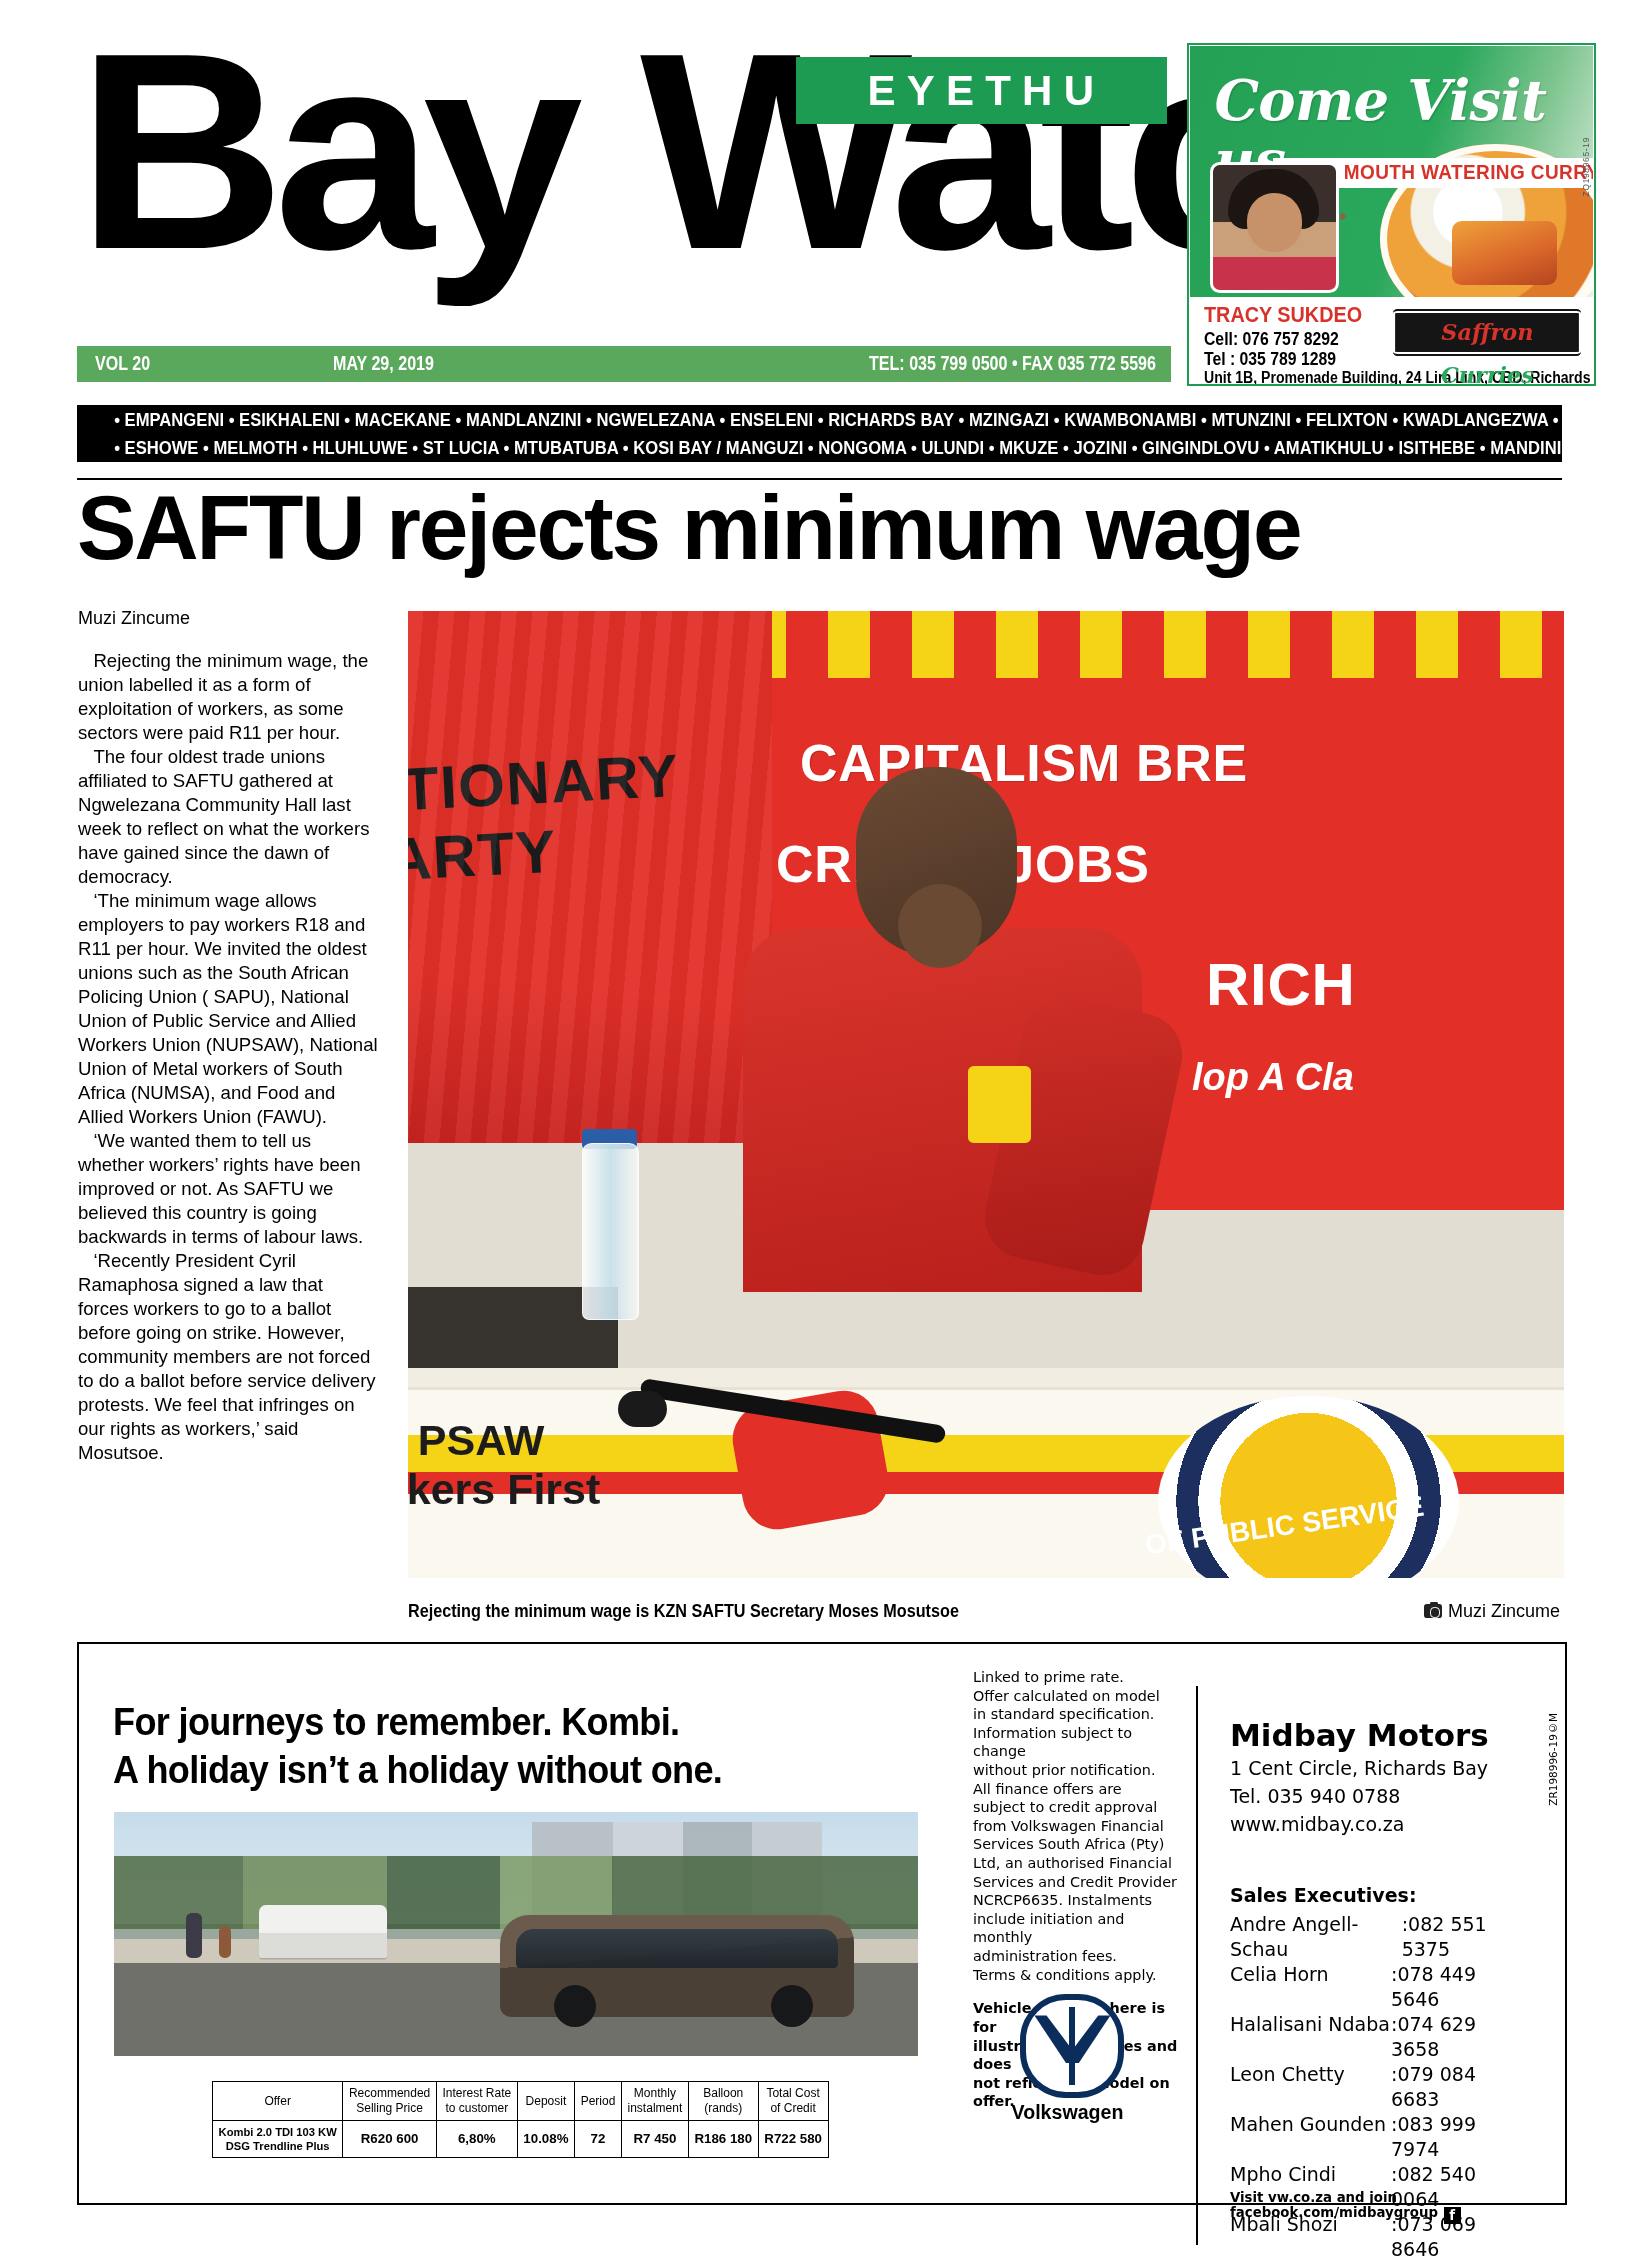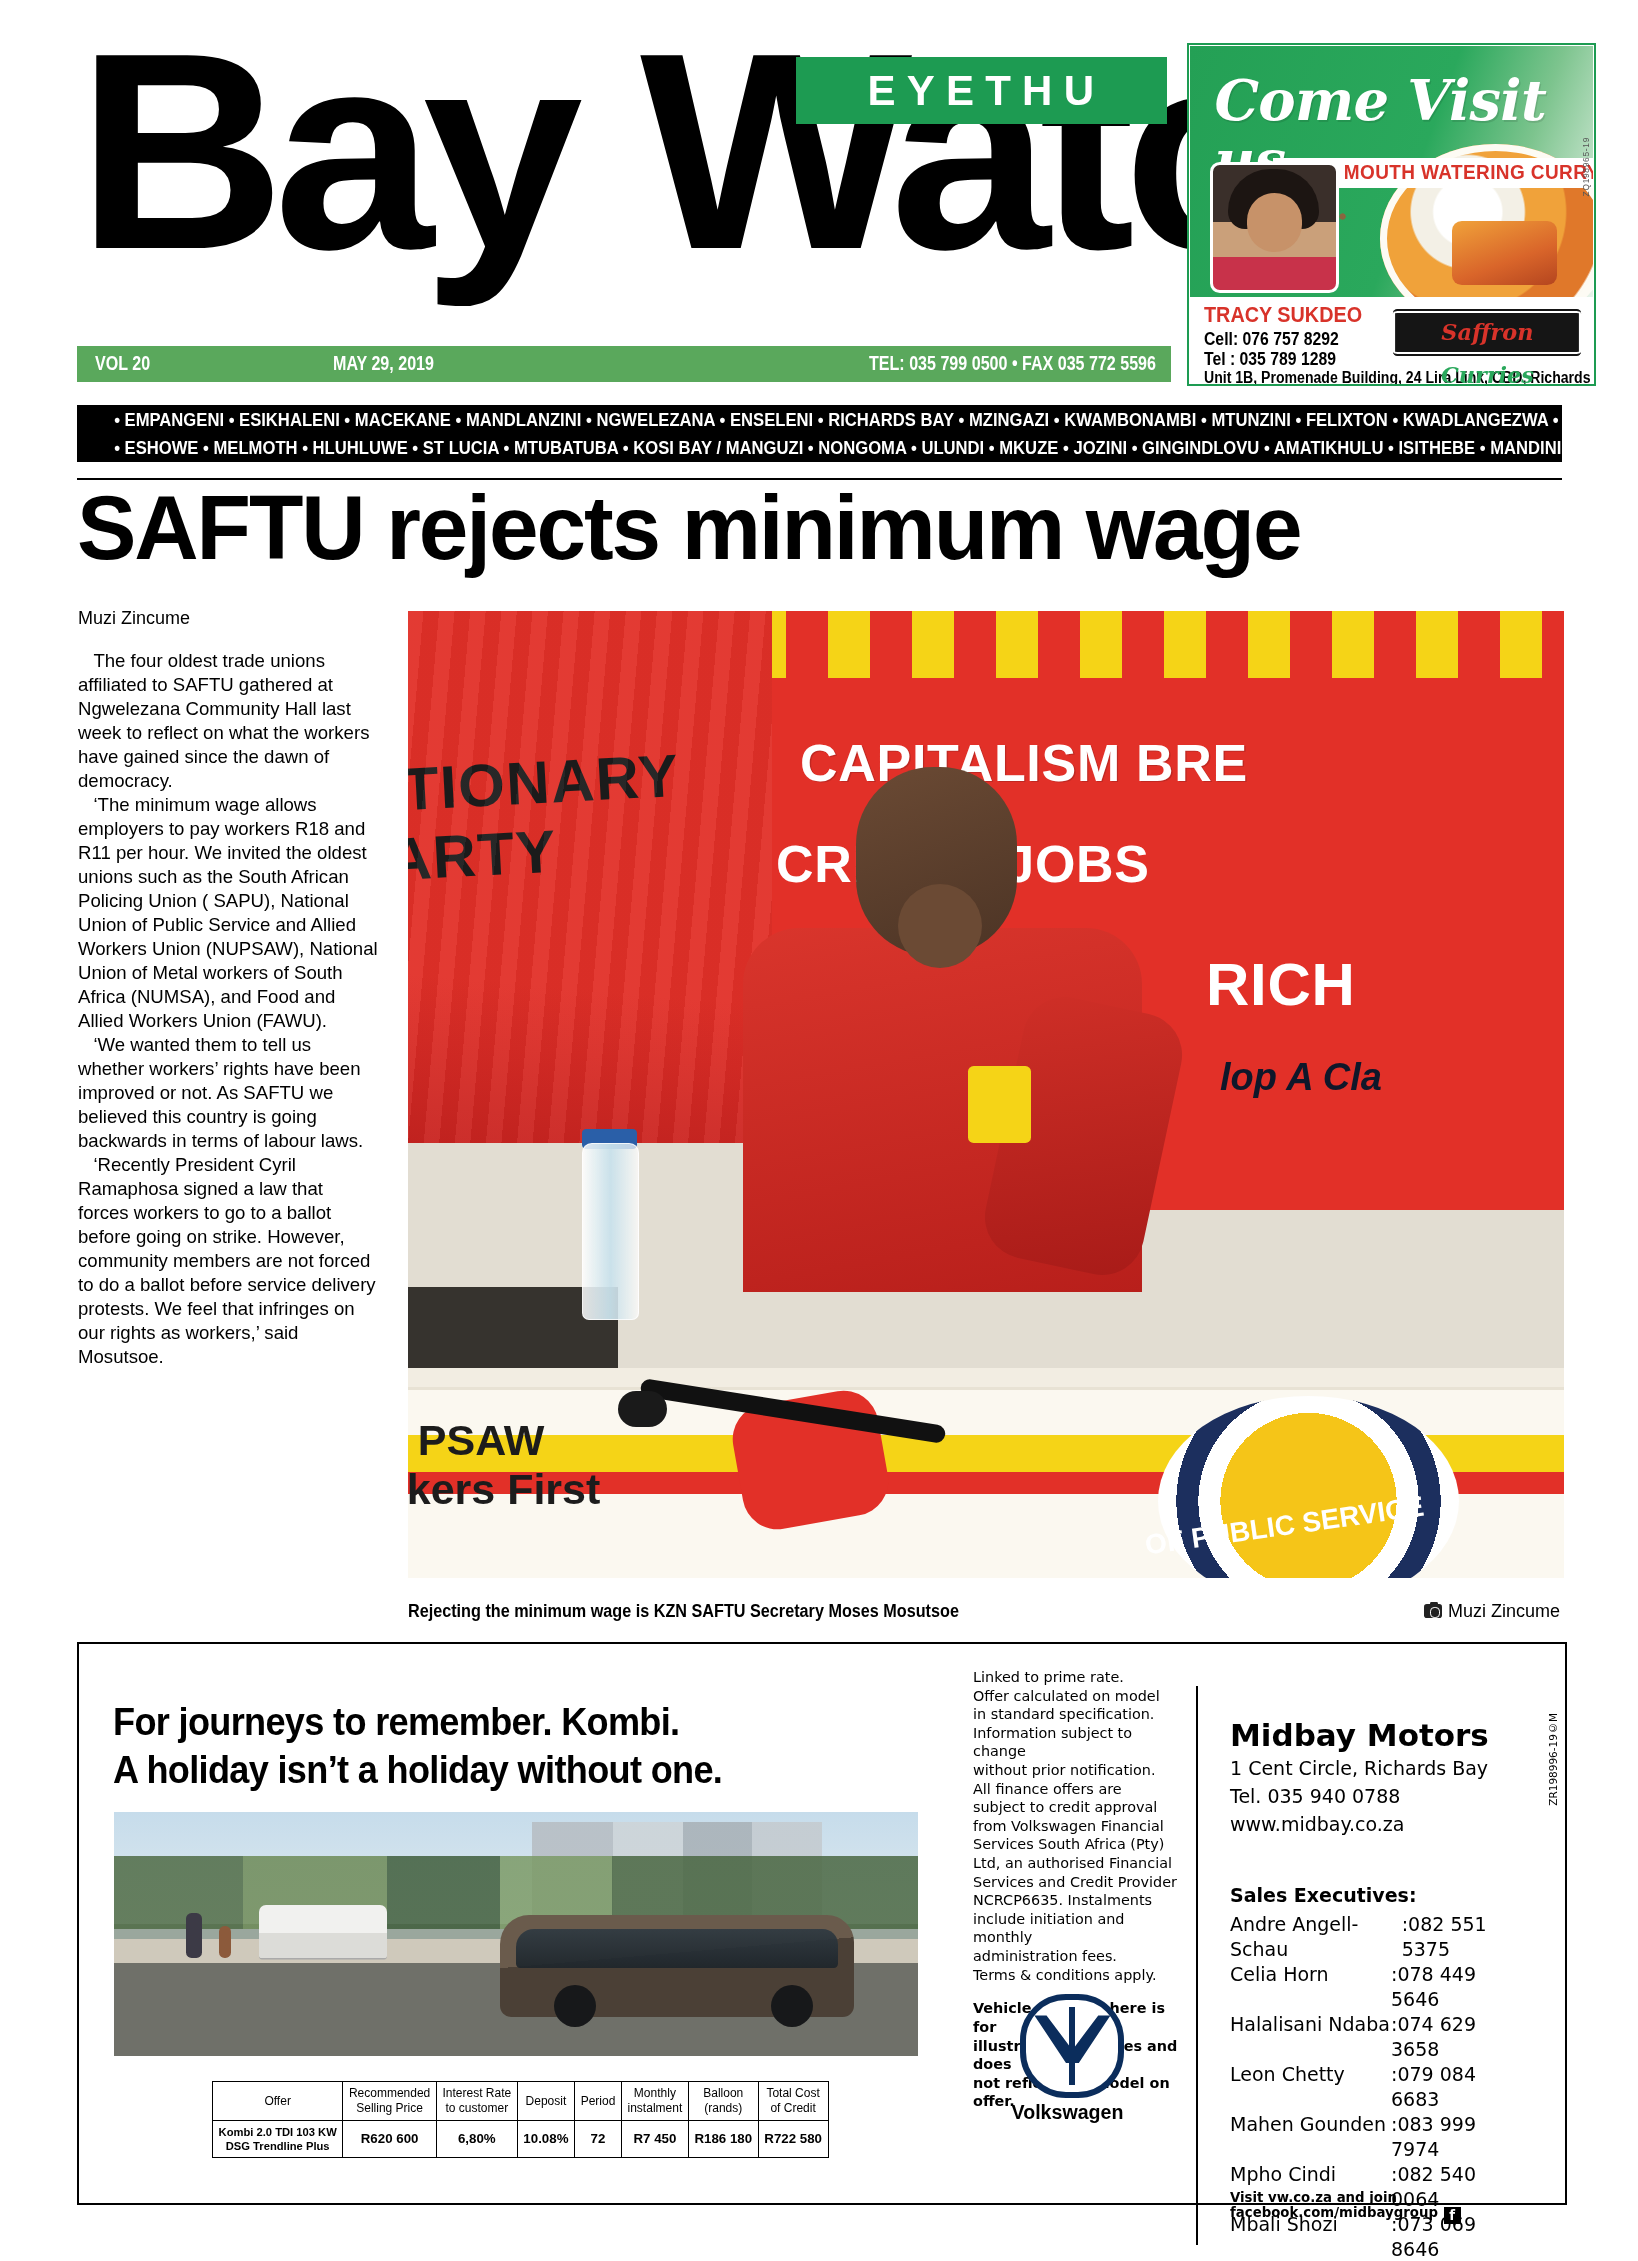--- a/index.html
+++ b/index.html
@@ -96,22 +96,22 @@
     letter-spacing:1.4px;transform:rotate(-3deg);white-space:nowrap;}
   .ph-yellowband{position:absolute;left:336px;top:0;right:0;height:84px;
     background:repeating-linear-gradient(90deg,#f5d417 0 42px,#e23028 42px 84px);}
   .ph-redpanel{position:absolute;left:336px;top:67px;right:0;height:532px;background:#e23028;}
   .ph-cap{position:absolute;left:56px;top:55px;color:#fff;font-weight:bold;font-size:52px;
     letter-spacing:0.7px;white-space:nowrap;text-shadow:1.4px 1.4px 0 rgba(0,0,0,.15);}
   .ph-jobs{position:absolute;left:32px;top:156px;color:#fff;font-weight:bold;font-size:52px;
     letter-spacing:0.7px;white-space:nowrap;}
   .ph-rich{position:absolute;left:462px;top:272px;color:#ffffff;font-weight:bold;font-size:60px;
     letter-spacing:0.7px;white-space:nowrap;}
-  .ph-dev{position:absolute;left:448px;top:378px;color:#0f172a;font-weight:bold;font-size:38px;
-    font-style:italic;white-space:nowrap;margin-left:28px;}
+  .ph-dev{position:absolute;left:448px;top:378px;color:#ffffff;font-weight:bold;font-size:38px;
+    font-style:italic;white-space:nowrap;}
   .ph-man-head{position:absolute;left:448px;top:156px;width:161px;height:189px;border-radius:77px;
     background:linear-gradient(160deg,#6b4a34,#4c3425);}
   .ph-man-body{position:absolute;left:335px;top:317px;width:399px;height:364px;border-radius:56px 56px 0 0;
     background:linear-gradient(170deg,#d9352c,#b81f1b);}
   .ph-man-arm{position:absolute;left:595px;top:392px;width:161px;height:266px;border-radius:42px;
     background:linear-gradient(160deg,#cf2f27,#a81b18);transform:rotate(12deg);}
   .ph-hand{position:absolute;left:490px;top:273px;width:84px;height:84px;border-radius:42px;
     background:#6b4a34;}
   .ph-logo{position:absolute;left:560px;top:455px;width:63px;height:77px;border-radius:5.6px;background:#f5d417;}
   .ph-bottle{position:absolute;left:174px;top:532px;width:55px;height:175px;border-radius:9.8px 9.8px 7px 7px;
@@ -257,20 +257,21 @@
   <div class="townbar">
     <div class="r1">• EMPANGENI • ESIKHALENI • MACEKANE • MANDLANZINI • NGWELEZANA • ENSELENI • RICHARDS BAY • MZINGAZI • KWAMBONAMBI •  MTUNZINI • FELIXTON • KWADLANGEZWA • PONGOLA</div>
     <div class="r2">• ESHOWE • MELMOTH • HLUHLUWE • ST LUCIA • MTUBATUBA • KOSI BAY / MANGUZI • NONGOMA • ULUNDI • MKUZE • JOZINI • GINGINDLOVU • AMATIKHULU • ISITHEBE • MANDINI</div>
   </div>
 
   <div class="hr-thin"></div>
   <div class="headline">SAFTU rejects minimum wage</div>
 
   <div class="byline">Muzi Zincume</div>
   <div class="story">
+      <p>Rejecting the minimum wage, the union labelled it as a form of exploitation of workers, as some sectors were paid R11 per hour.</p>
       <p>The four oldest trade unions affiliated to SAFTU gathered at Ngwelezana Community Hall last week to reflect on what the workers have gained since the dawn of democracy.</p>
       <p>‘The minimum wage allows employers to pay workers R18 and R11 per hour. We invited the oldest unions such as the South African Policing Union ( SAPU), National Union of Public Service and Allied Workers Union (NUPSAW), National Union of Metal workers of South Africa (NUMSA), and Food and Allied Workers Union (FAWU).</p>
       <p>‘We wanted them to tell us whether workers’ rights have been improved or not. As SAFTU we believed this country is going backwards in terms of labour laws.</p>
       <p>‘Recently President Cyril Ramaphosa signed a law that forces workers to go to a ballot before going on strike. However, community members are not forced to do a ballot before service delivery protests. We feel that infringes on our rights as workers,’ said Mosutsoe.</p>
     </div>
 
   <div class="photo">
     <div class="ph-bg"></div>
     <div class="ph-yellowband"></div>
     <div class="ph-redpanel">

